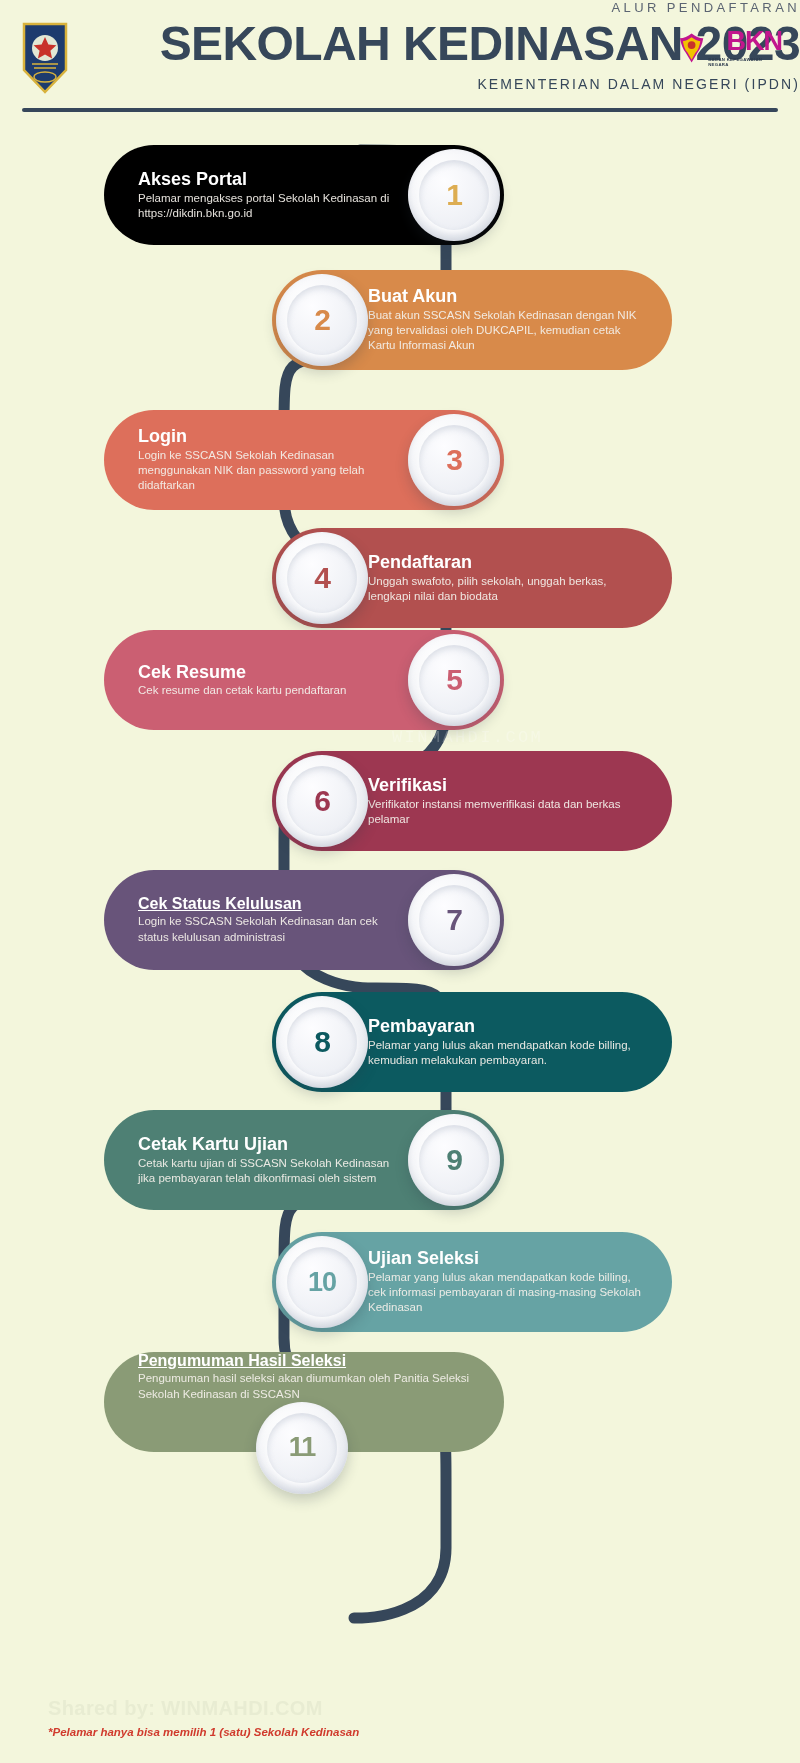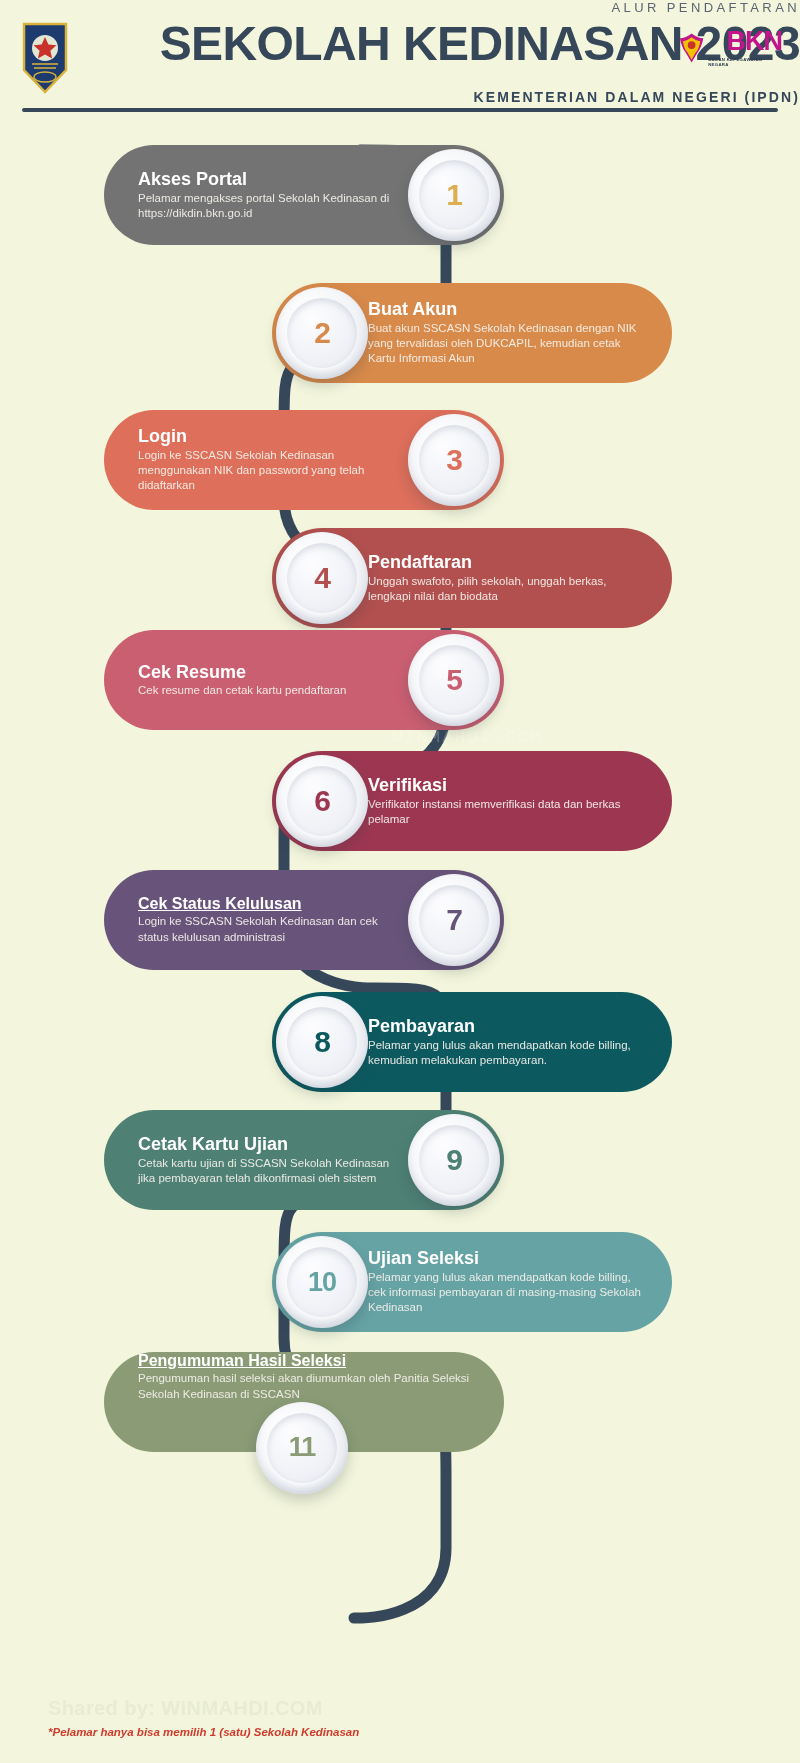--- a/index.html
+++ b/index.html
@@ -19,22 +19,22 @@
   .head-text { text-align: right; }
   .kicker {
     font-size: 13px; letter-spacing: 3.4px; font-weight: 500;
     color: #5b6472; text-transform: uppercase;
   }
   .maintitle {
     font-size: 48px; font-weight: 900; letter-spacing: -0.6px;
     color: #36475a; margin-top: 4px; line-height: 1.05;
   }
   .subtitle {
-    font-size: 14px; font-weight: 700; letter-spacing: 2.1px;
-    color: #36475a; margin-top: 20px;
+    font-size: 14px; font-weight: 400; letter-spacing: 2.1px;
+    color: #36475a; margin-top: 7px;
   }
   .bkn {
     position: absolute; right: 18px; top: 25px; width: 104px; height: 46px;
     display: flex; align-items: center; gap: 3px;
   }
   .bkn-garuda { width: 28px; height: 34px; }
   .bkn-text { display: flex; flex-direction: column; align-items: flex-end; }
   .bkn-word {
     font-size: 27px; font-weight: 900; color: #c2158d; letter-spacing: -1px;
     line-height: 0.95;
@@ -171,31 +171,31 @@
                C 284 1078 284 1078 284 1148
                L 284 1218
                C 284 1288 368 1288 368 1288
                L 376 1288
                C 446 1288 446 1288 446 1358
                L 446 1428
                C 446 1498 362 1498 362 1498
                L 354 1498" fill="none" stroke="#36475a" stroke-width="11" stroke-linecap="round"></path>
     </svg>
 
-    <div class="step left" style="top:25px; background:#737373;">
+    <div class="step left" style="top:25px; background:#000000;">
       <div class="step-text">
         <div class="step-title">Akses Portal</div>
         <div class="step-desc">Pelamar mengakses portal Sekolah Kedinasan di https://dikdin.bkn.go.id</div>
       </div>
       <div class="badge">
         <span class="badge-num" style="color:#ddad52;">1</span>
       </div>
     </div>
 
-    <div class="step right" style="top:163px; background:#d88a4a;">
+    <div class="step right" style="top:150px; background:#d88a4a;">
       <div class="step-text">
         <div class="step-title">Buat Akun</div>
         <div class="step-desc">Buat akun SSCASN Sekolah Kedinasan dengan NIK yang tervalidasi oleh DUKCAPIL, kemudian cetak Kartu Informasi Akun</div>
       </div>
       <div class="badge">
         <span class="badge-num" style="color:#d88a4a;">2</span>
       </div>
     </div>
 
     <div class="step left" style="top:290px; background:#dd6f5b;">

